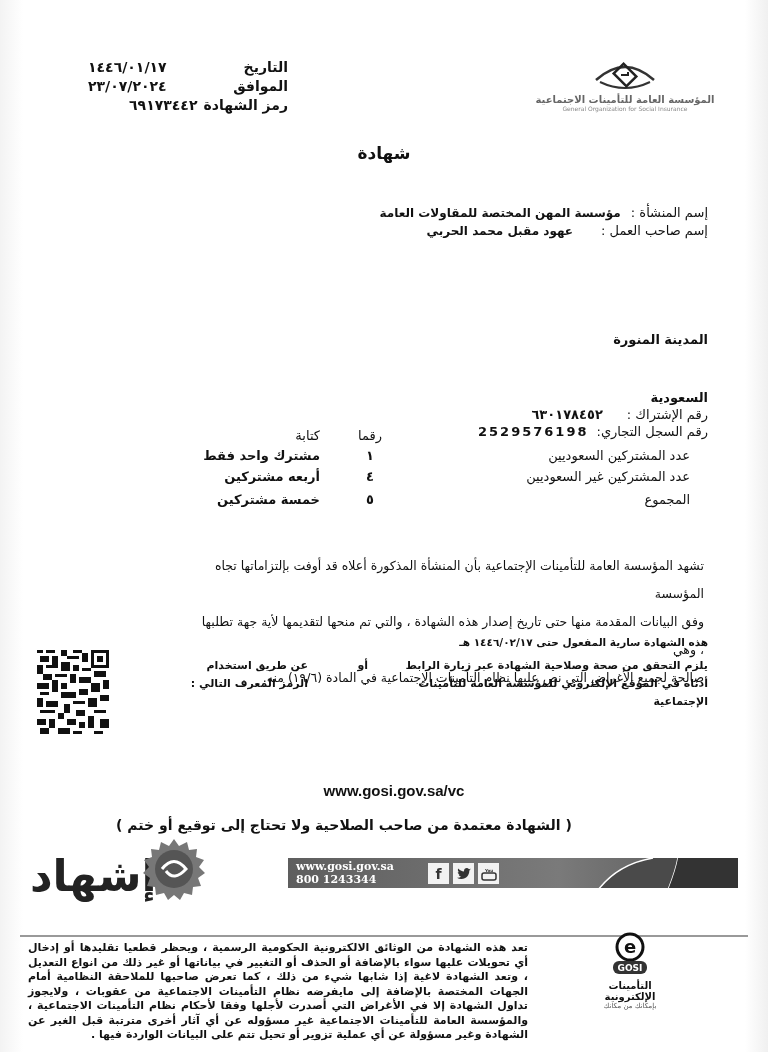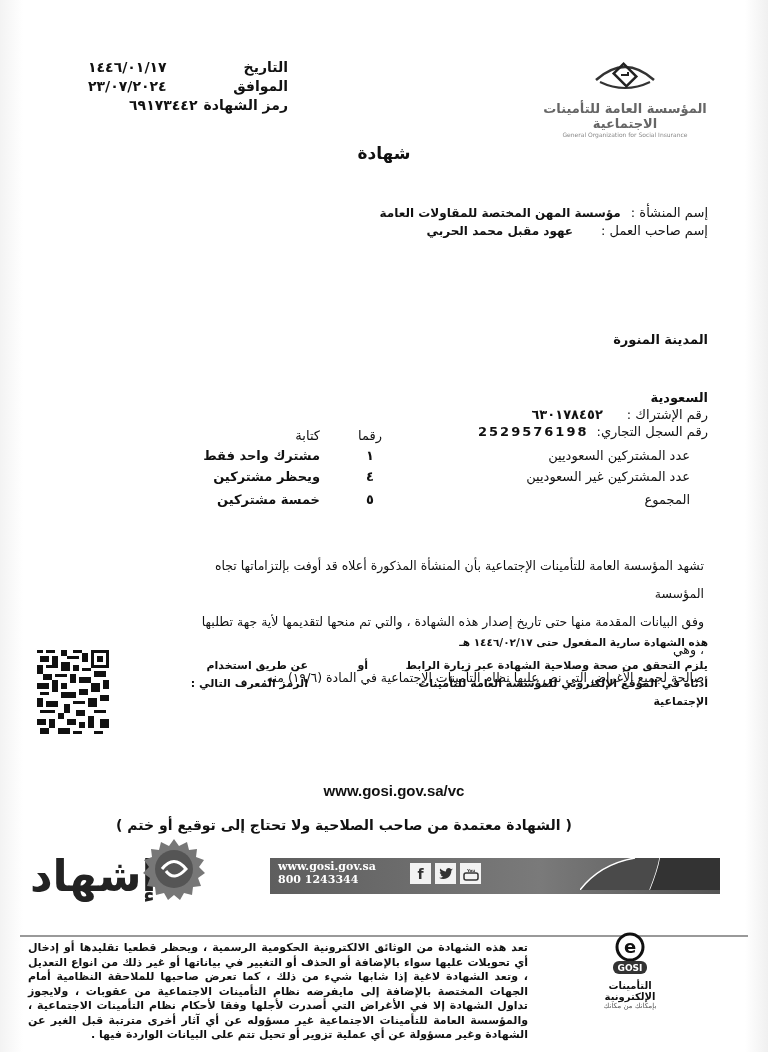--- a/index.html
+++ b/index.html
@@ -14,21 +14,21 @@
 
     
     .hdr-left { left: 88px; top: 58px; width: 200px; font-size: 14px; line-height: 19px; }
     .hdr-row { display: flex; justify-content: space-between; direction: rtl; }
     .hdr-row .lbl { font-weight: bold; }
     .hdr-row .val { font-weight: bold; letter-spacing: 1px; }
     .hdr-row.code { justify-content: flex-start; gap: 6px; }
 
     .logo { left: 535px; top: 60px; width: 180px; text-align: center; }
     .logo svg { display: block; margin: 0 auto; }
-    .logo .ar { font-size: 13px; color: #666; font-weight: bold; margin-top: 9px; }
+    .logo .ar { font-size: 10px; color: #666; font-weight: bold; margin-top: 2px; }
     .logo .en { font-size: 6px; color: #888; }
 
     .title { left: 0; width: 768px; top: 143px; text-align: center; font-size: 17px; font-weight: bold; }
 
     .info { right: 60px; top: 204px; width: 380px; font-size: 13px; line-height: 18px; }
     .info-row { display: flex; direction: rtl; gap: 10px; }
     .info-row .lbl { white-space: nowrap; }
     .info-row .val { font-weight: bold; font-size: 12px; }
 
     .loc { right: 60px; top: 290px; width: 300px; font-size: 13px; line-height: 17px; }
@@ -47,21 +47,21 @@
 
     .para { right: 64px; top: 552px; width: 510px; font-size: 12.5px; line-height: 28px; font-weight: 500; }
     .valid { right: 60px; top: 636px; width: 480px; font-size: 10.5px; font-weight: bold; }
     .verify { right: 60px; top: 657px; width: 600px; font-size: 11px; font-weight: bold; line-height: 18px; }
     .verify-grid { display: grid; grid-template-columns: 1fr 60px 200px; direction: rtl; }
     .qr { left: 34px; top: 646px; width: 78px; height: 92px; }
 
     .url { left: 0; width: 768px; top: 782px; text-align: center; font-size: 15px; font-weight: bold; font-family: "Liberation Sans", sans-serif; padding-left: 20px; box-sizing: border-box; }
     .note { left: 0; width: 648px; top: 817px; text-align: center; font-size: 14px; font-weight: bold; padding-left: 40px; box-sizing: border-box; direction: rtl; }
 
-    .banner { left: 270px; top: 858px; width: 450px; height: 36px; background: linear-gradient(90deg,#5e5e5e,#7a7a7a 60%,#555); overflow: hidden; }
+    .banner { left: 288px; top: 858px; width: 450px; height: 30px; background: linear-gradient(90deg,#5e5e5e,#7a7a7a 60%,#555); overflow: hidden; }
     .banner .web { position: absolute; left: 8px; top: 2px; font-size: 11px; color: #fff; font-weight: bold; font-family: "DejaVu Serif", serif; line-height: 13px; }
     .banner .soc { position: absolute; left: 140px; top: 5px; display: flex; gap: 4px; }
     .soc span { width: 21px; height: 21px; background: #f2f2f2; color: #333; font-weight: bold; font-size: 14px; display: flex; align-items: center; justify-content: center; font-family: "DejaVu Sans", sans-serif; }
     .banner .swoosh { position: absolute; right: 0; top: 0; width: 140px; height: 32px; }
 
     .ishhad { left: 30px; top: 838px; width: 200px; height: 60px; }
     .ishhad .word { position: absolute; left: 0; top: 12px; font-size: 44px; font-weight: bold; color: #222; letter-spacing: -1px; }
 
     .rule { left: 20px; top: 935px; width: 728px; height: 2px; background: #999; }
 
@@ -133,21 +133,21 @@
       <span class="h-words">كتابة</span>
     </div>
     <div class="subs-row" style="top:20px">
       <span class="c-label">عدد المشتركين السعوديين</span>
       <span class="c-num">١</span>
       <span class="c-words">مشترك واحد فقط</span>
     </div>
     <div class="subs-row" style="top:41px">
       <span class="c-label">عدد المشتركين غير السعوديين</span>
       <span class="c-num">٤</span>
-      <span class="c-words">ويحظر  مشتركين</span>
+      <span class="c-words">أربعه  مشتركين</span>
     </div>
     <div class="subs-row" style="top:64px">
       <span class="c-label">المجموع</span>
       <span class="c-num">٥</span>
       <span class="c-words">خمسة  مشتركين</span>
     </div>
   </div>
 
   <div class="abs para rtl">
     <div>تشهد المؤسسة العامة للتأمينات الإجتماعية بأن المنشأة المذكورة أعلاه قد أوفت بإلتزاماتها تجاه المؤسسة</div>

